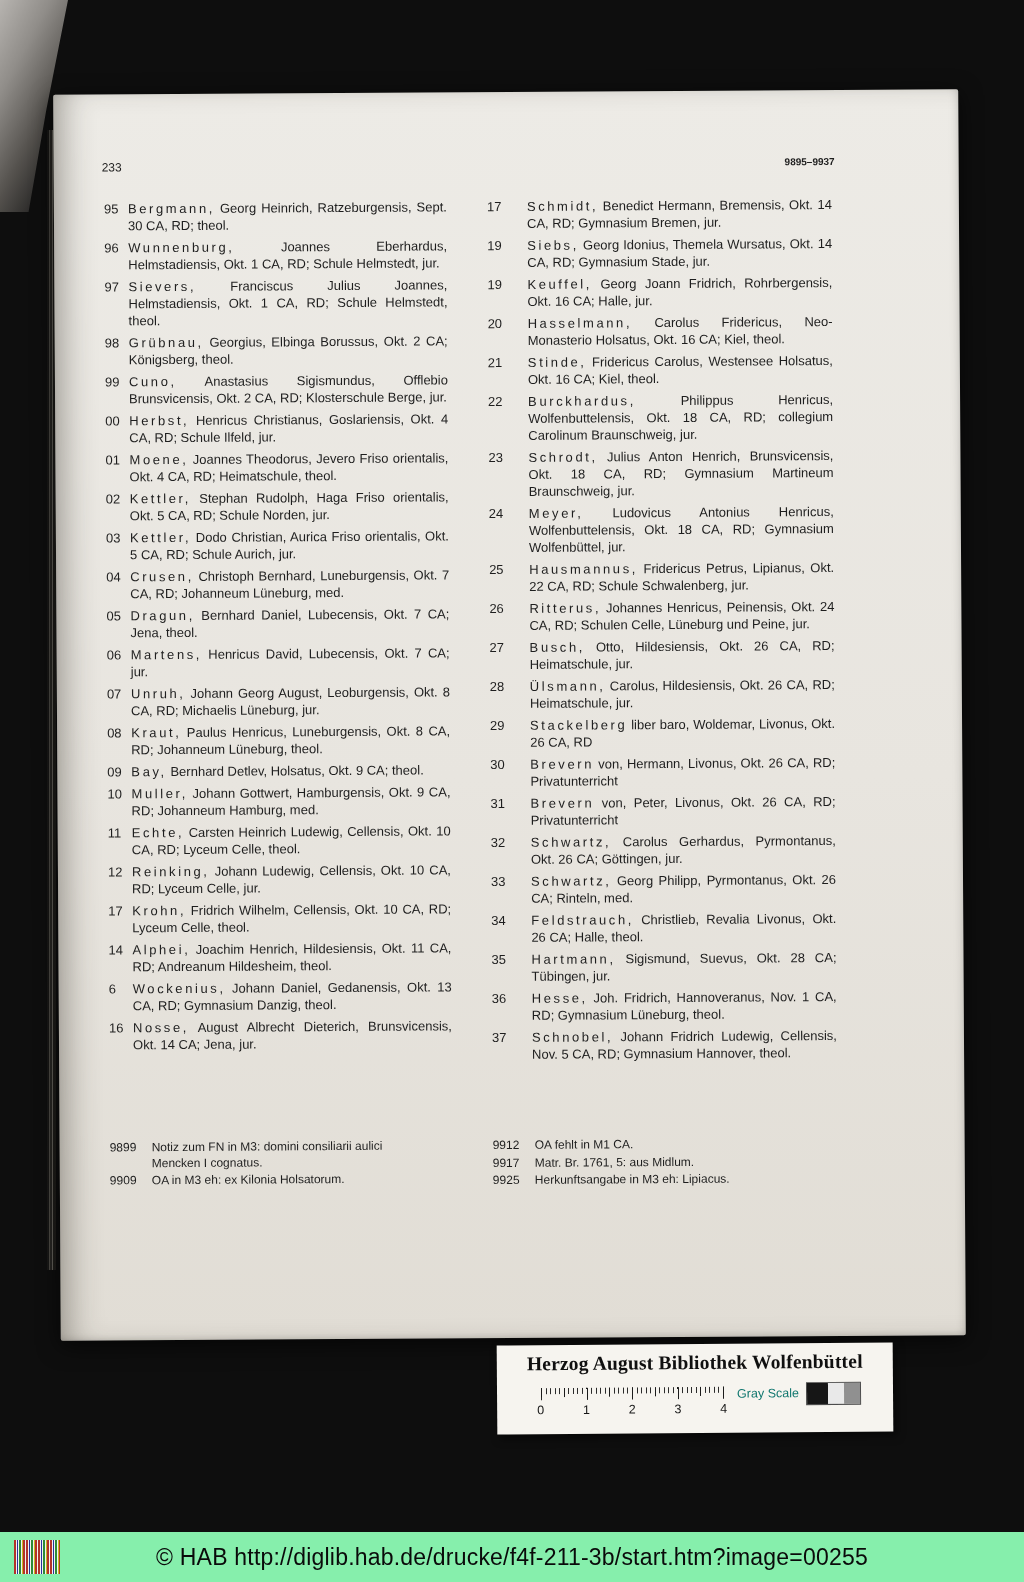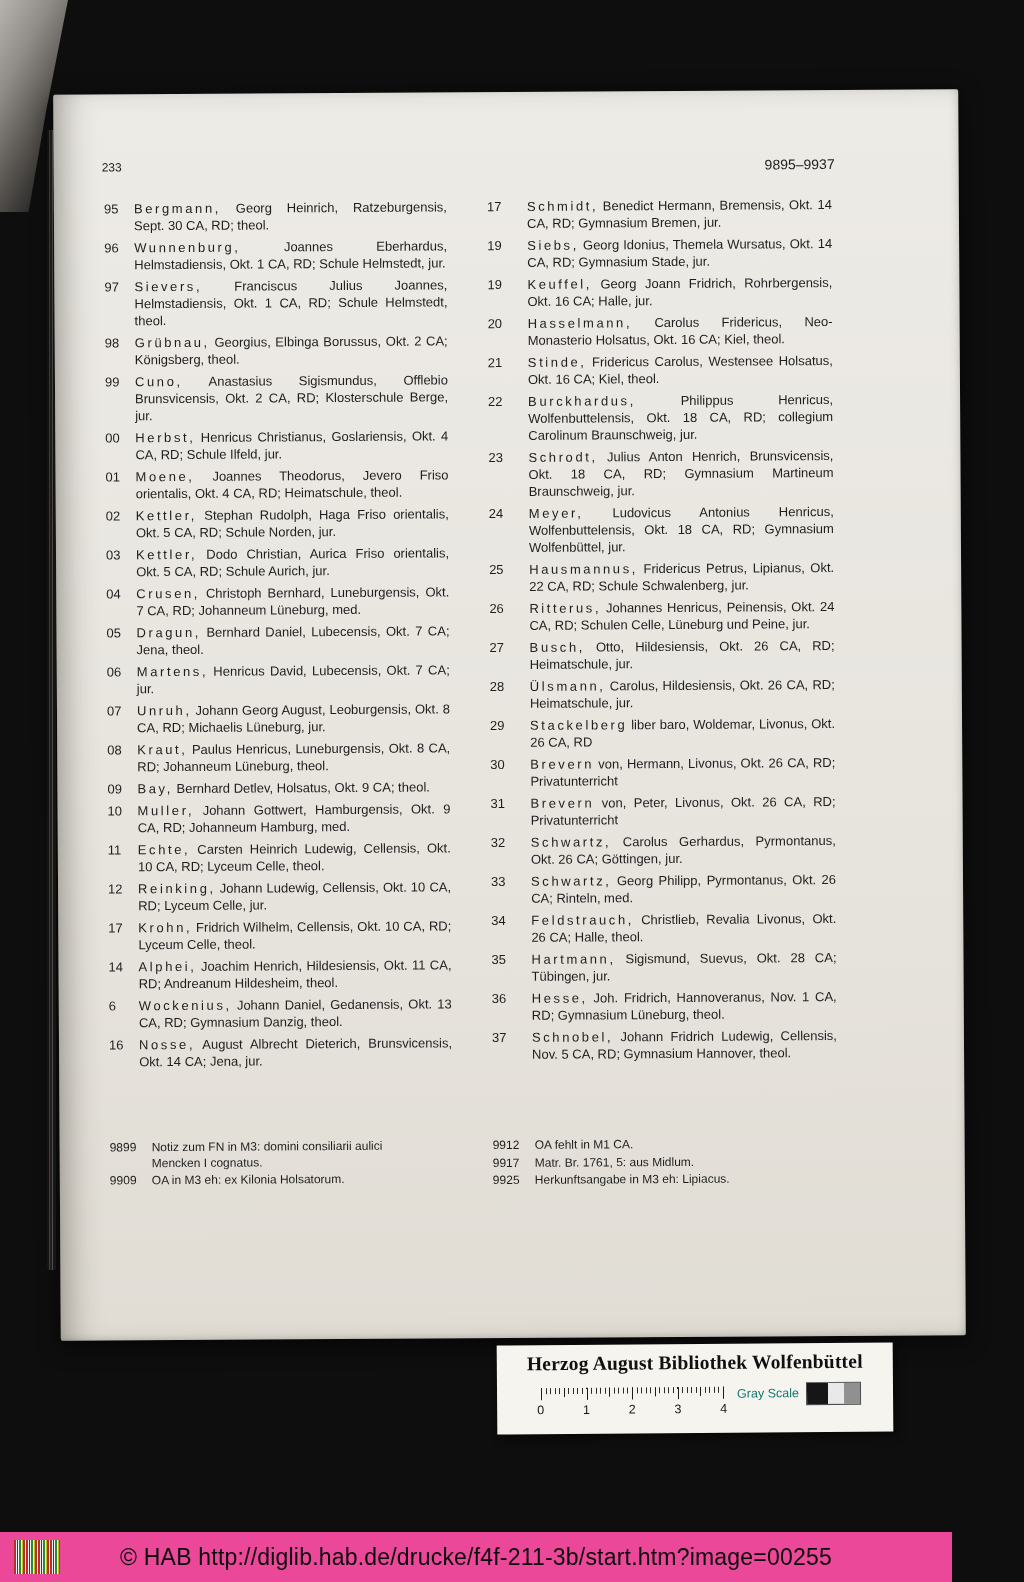--- a/index.html
+++ b/index.html
@@ -24,26 +24,26 @@
     background:linear-gradient(180deg,#edebe6 0%,#e8e5df 55%,#e1ddd5 100%);
     transform:rotate(-0.35deg);
     border-radius:2px;
     box-shadow:0 5px 22px rgba(0,0,0,.65),
                inset 24px 0 34px -18px rgba(45,40,32,.45),
                inset -5px 0 12px -7px rgba(0,0,0,.28),
                inset 0 -4px 10px -6px rgba(0,0,0,.22);
     color:#1e1e1e;
   }
   .hdr-pagenum{position:absolute;left:48px;top:66px;font-size:12px;}
-  .hdr-range{position:absolute;right:124px;top:66px;font-size:14px;}
+  .hdr-range{position:absolute;right:124px;top:66px;font-size:10px;font-weight:bold;}
   .columns{position:absolute;left:50px;top:106px;display:flex;gap:40px;}
   .col{width:343px;display:flex;flex-direction:column;gap:5px;}
   .col.right{width:345px;}
   .entry{display:flex;font-size:13px;line-height:17px;}
-  .entry-num{width:20px;margin-right:10px;flex:none;}
+  .entry-num{width:20px;margin-right:4px;flex:none;}
   .col.right .entry-num{margin-right:20px;}
   .entry-text{margin:0;flex:1;text-align:justify;overflow-wrap:break-word;}
   .entry-name{letter-spacing:2.6px;}
   
   .footnotes{position:absolute;left:50px;top:1046px;display:flex;gap:40px;
     font-size:12px;line-height:15.5px;}
   .fn-col{width:343px;display:flex;flex-direction:column;gap:2px;}
   .fn-col.right{width:345px;}
   .fn{display:flex;}
   .fn-num{width:34px;margin-right:8px;flex:none;}
@@ -74,21 +74,21 @@
     justify-content:space-between;font-size:12.5px;color:#161616;
   }
   .grayscale-label{position:absolute;left:240px;top:3px;font-size:12.5px;color:#0f766e;}
   .patches{position:absolute;right:33px;top:0;display:flex;height:21px;outline:1px solid #4c4c4c;}
   .patch{width:16px;height:21px;}
   .patch.p-black{background:#161616;width:21px;}
   .patch.p-light{background:#e9e9e9;}
   .patch.p-mid{background:#909090;}
   
   .footer{
-    position:absolute;left:0;top:1532px;width:952px;height:50px;background:#ec4899;
+    position:absolute;left:0;top:1532px;width:1024px;height:50px;background:#86efac;
     display:flex;align-items:center;justify-content:center;
   }
   .footer-text{font-size:23px;color:#0a0a0a;letter-spacing:.2px;}
   .barcode{
     position:absolute;left:14px;top:1540px;width:46px;height:34px;
     background:repeating-linear-gradient(90deg,
       #b23229 0 2px,#f2f2f2 2px 3px,#29339a 3px 4px,#f2f2f2 4px 5px,
       #2c8a37 5px 7px,#f2f2f2 7px 8px,#c8b823 8px 9px,#b23229 9px 11px,#f2f2f2 11px 12px);
   }
 </style>

